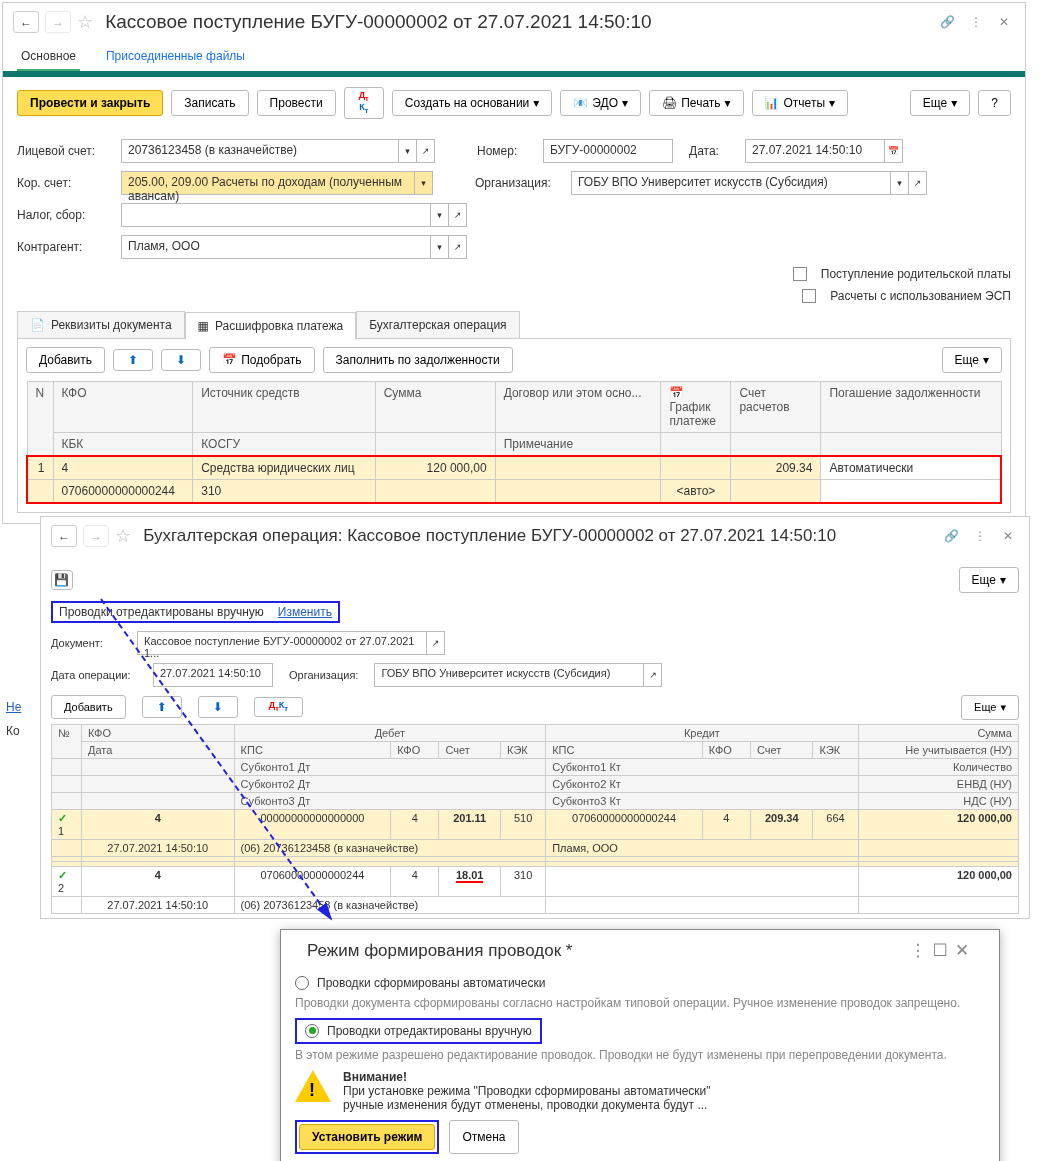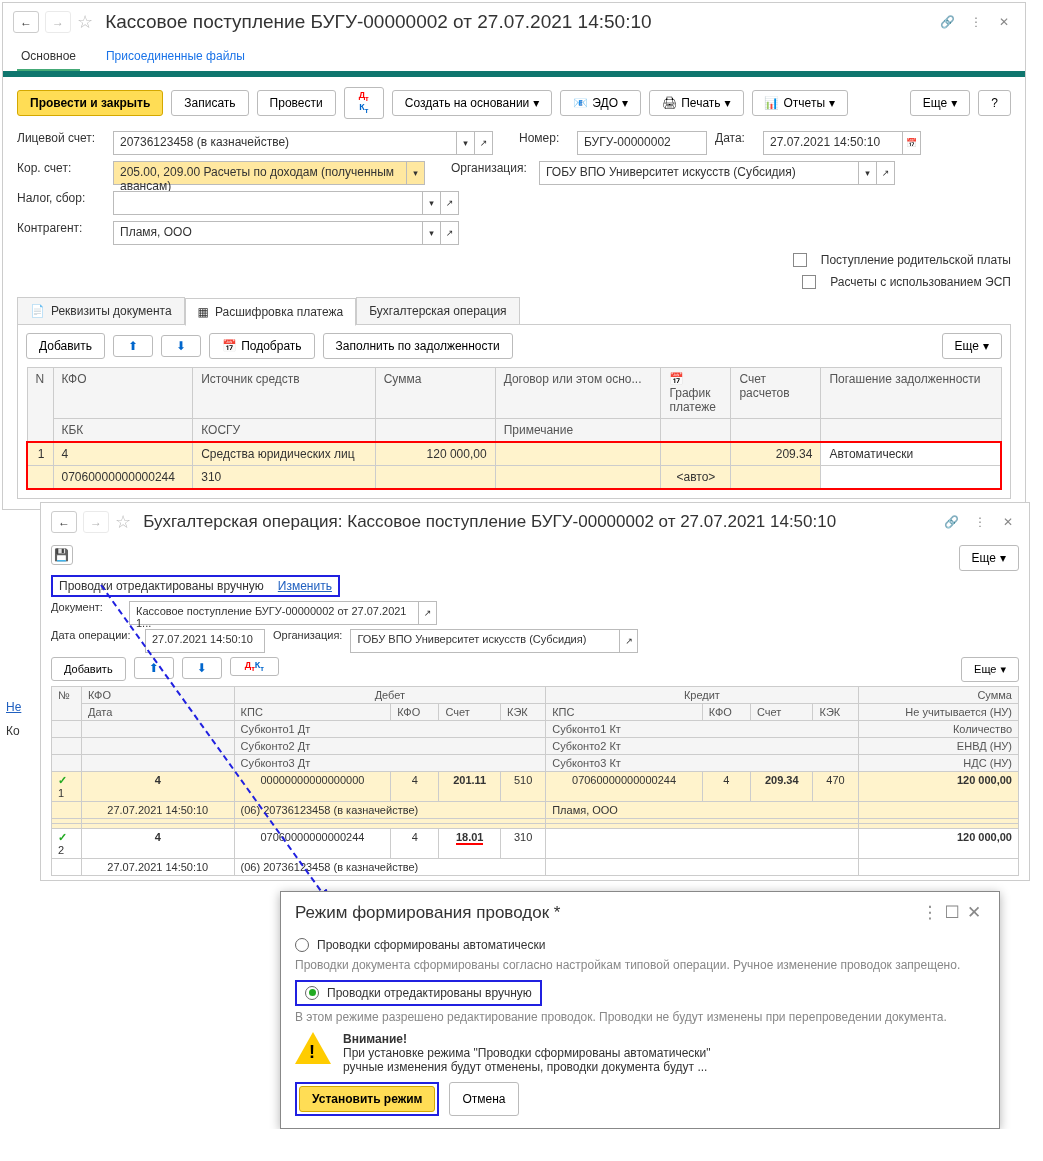--- a/index.html
+++ b/index.html
@@ -14,21 +14,21 @@
   .iconbtn { width: 22px; height: 22px; display: flex; align-items: center; justify-content: center; cursor: pointer; color: #888; }
   .tabs1 { display: flex; border-bottom: 6px solid #0f766e; padding: 0 14px; }
   .tabs1 .tab { padding: 8px 4px 6px; margin-right: 22px; cursor: pointer; color: #1a73e8; }
   .tabs1 .tab.active { color: #333; border-bottom: 2px solid #4a7; }
   .cmdbar { display: flex; align-items: center; padding: 10px 14px; gap: 8px; flex-wrap: wrap; }
   .btn { border: 1px solid #bbb; border-radius: 3px; padding: 5px 12px; background: #fff; cursor: pointer; font-size: 12px; display: inline-flex; align-items: center; gap: 4px; }
   .btn.primary { background: #ffdd55; border-color: #d4a800; font-weight: bold; }
   .btn.icon-only { padding: 3px 14px; }
   .spacer { flex: 1; }
   .form { padding: 2px 14px 10px; }
-  .row { display: flex; align-items: flex-start; margin-bottom: 6px; gap: 8px; }
+  .row { display: flex; align-items: center; margin-bottom: 6px; gap: 16px; margin-top: 8px; }
   .lbl { width: 88px; color: #333; }
   .input { border: 1px solid #bbb; padding: 3px 6px; height: 24px; background: #fff; font-size: 12px; }
   .input-wrap { display: flex; }
   .dd { width: 18px; height: 24px; border: 1px solid #bbb; border-left: none; display: flex; align-items: center; justify-content: center; cursor: pointer; font-size: 9px; }
   .highlight-input { background: #ffe8a0; }
   .checkbox-row { display: flex; align-items: center; gap: 14px; margin: 8px 0; justify-content: flex-end; }
   .chk { width: 14px; height: 14px; border: 1px solid #888; cursor: pointer; }
   .tabs2 { display: flex; margin-top: 8px; }
   .tabs2 .tab { border: 1px solid #ccc; padding: 6px 12px; cursor: pointer; background: #f5f5f5; display: flex; align-items: center; gap: 6px; }
   .tabs2 .tab.active { background: #fff; border-bottom-color: #fff; position: relative; top: 1px; }
@@ -43,21 +43,21 @@
   .bluebox { border: 2px solid #2020e0; padding: 2px 6px; display: inline-flex; align-items: center; gap: 14px; }
   .link { color: #2060c0; text-decoration: underline; cursor: pointer; }
   .small-form { padding: 4px 10px; }
   .small-form .row { margin-bottom: 4px; }
   .small-lbl { font-size: 11px; }
   .entries-tbl th, .entries-tbl td { font-size: 11px; padding: 2px 6px; }
   .entries-tbl .hdr2 { background: #f5f5f5; }
   .check { color: #2a2; font-weight: bold; }
   .underline-red { border-bottom: 2px solid red; }
   .modal { border: 1px solid #888; background: #fff; width: 720px; margin-left: 280px; margin-top: 10px; position: relative; z-index: 20; box-shadow: 0 2px 10px rgba(0,0,0,0.3); }
-  .modal-title { font-size: 17px; padding: 10px 14px 4px; display: flex; align-items: center; }
+  .modal-title { font-size: 17px; padding: 10px 26px 4px; display: flex; align-items: center; }
   .modal-body { padding: 4px 14px 12px; }
   .radio-row { display: flex; align-items: center; gap: 8px; margin: 6px 0; }
   .radio { width: 14px; height: 14px; border: 1px solid #666; border-radius: 50%; display: flex; align-items: center; justify-content: center; }
   .radio.sel::after { content: ""; width: 7px; height: 7px; border-radius: 50%; background: #2a2; }
   .hint { color: #888; font-size: 12px; margin: 4px 0 8px; }
   .warn-box { display: flex; gap: 12px; margin: 8px 0; }
   .warn-icon { width: 0; height: 0; border-left: 18px solid transparent; border-right: 18px solid transparent; border-bottom: 32px solid #ffcc00; position: relative; }
   .warn-icon::after { content: "!"; position: absolute; left: -4px; top: 10px; font-weight: bold; font-size: 18px; color: #000; }
   .modal-btns { display: flex; gap: 10px; }
   svg.arrow-annot { position: absolute; pointer-events: none; }
@@ -102,21 +102,21 @@
     <button class="btn">📊 <span>Отчеты</span> ▾</button>
     <div class="spacer"></div>
     <button class="btn"><span>Еще</span> ▾</button>
     <button class="btn">?</button>
   </div>
 
   <div class="form">
     <div class="row">
       <span class="lbl">Лицевой счет:</span>
       <div class="input-wrap">
-        <div class="input" style="width:344px">20736123458 (в казначействе)</div>
+        <div class="input" style="width:278px">20736123458 (в казначействе)</div>
         <div class="dd">▾</div>
         <div class="dd">↗</div>
       </div>
       <span style="width:10px"></span>
       <span class="lbl" style="width:50px">Номер:</span>
       <div class="input" style="width:130px">БУГУ-00000002</div>
       <span class="lbl" style="width:40px">Дата:</span>
       <div class="input-wrap">
         <div class="input" style="width:140px">27.07.2021 14:50:10</div>
         <div class="dd">📅</div>
@@ -324,21 +324,21 @@
       <tr class="sel-row">
         <td><span class="check">✓</span> <span>1</span></td>
         <td class="center"><b>4</b></td>
         <td class="center">00000000000000000</td>
         <td class="center">4</td>
         <td class="center"><b>201.11</b></td>
         <td class="center">510</td>
         <td class="center">07060000000000244</td>
         <td class="center">4</td>
         <td class="center"><b>209.34</b></td>
-        <td class="center">470</td>
+        <td class="center">664</td>
         <td class="num"><b>120 000,00</b></td>
       </tr>
       <tr class="sel-row">
         <td></td>
         <td class="center">27.07.2021 14:50:10</td>
         <td colspan="4">(06) 20736123458 (в казначействе)</td>
         <td colspan="4">Пламя, ООО</td>
         <td></td>
       </tr>
       <tr class="sel-row">

